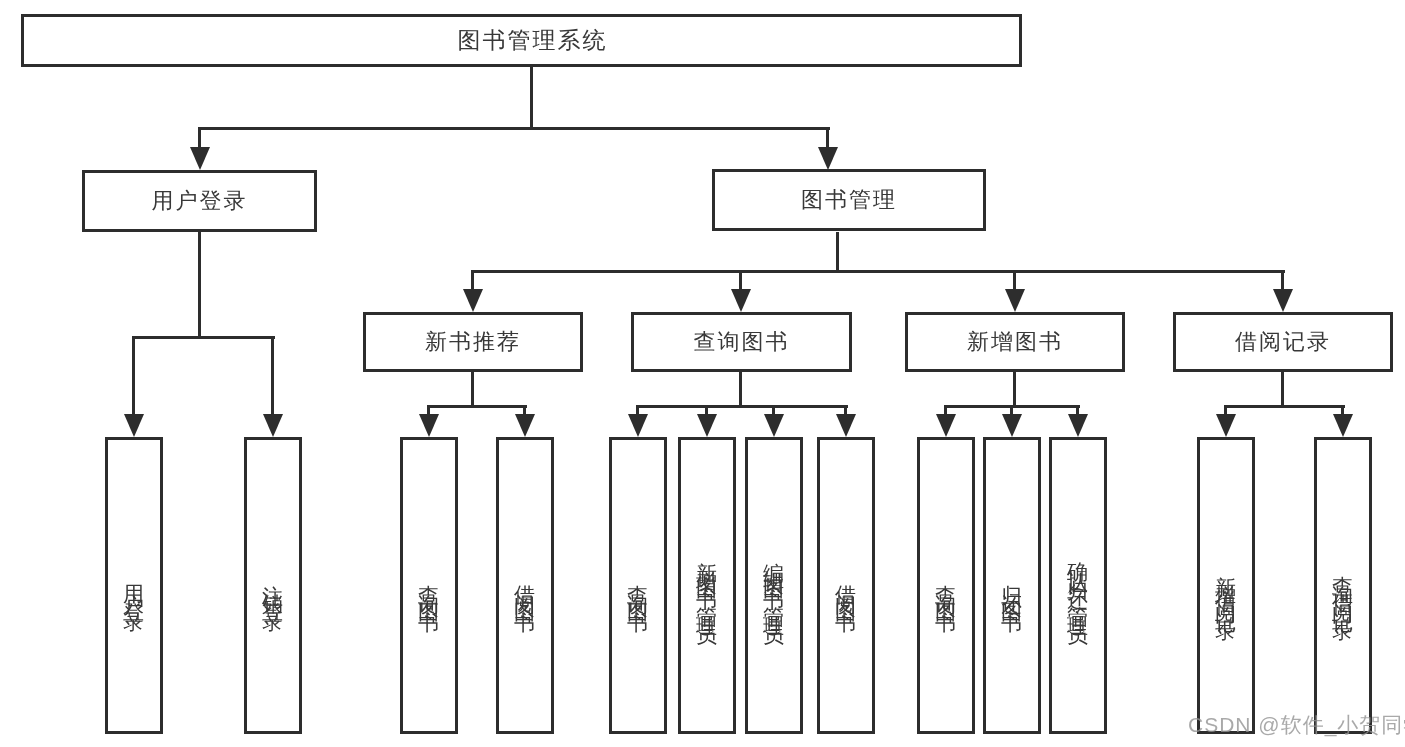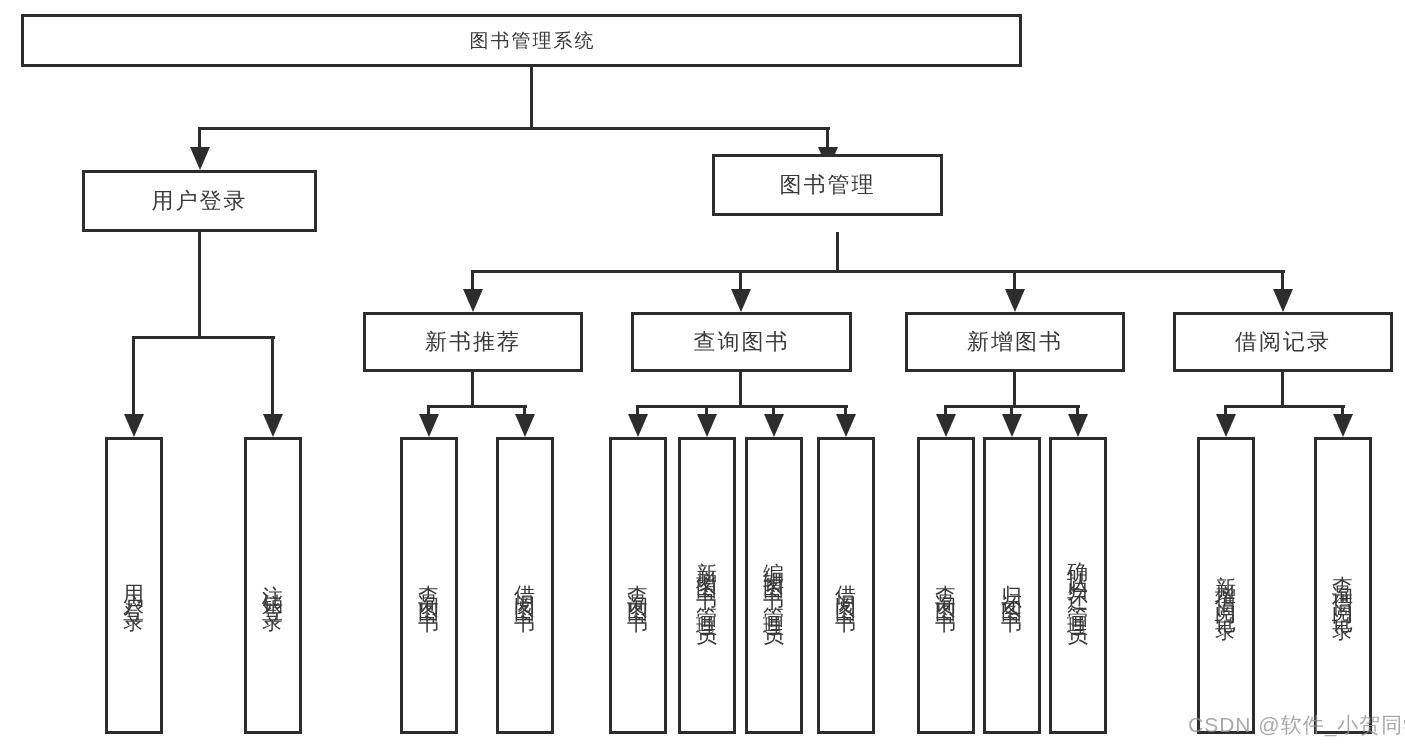--- a/index.html
+++ b/index.html
@@ -5,21 +5,21 @@
   html,body{margin:0;padding:0;background:#ffffff;}
   #canvas{
     position:relative;width:1405px;height:747px;background:#ffffff;
     font-family:"Liberation Sans","DejaVu Sans",sans-serif;overflow:hidden;
   }
   .node{
     position:absolute;box-sizing:border-box;border:3px solid #2d2d2d;background:#ffffff;
     display:flex;align-items:center;justify-content:center;
     color:#383838;font-size:22px;letter-spacing:2px;z-index:2;
   }
-  .node.root{font-size:19px;padding-left:22px;}
+  .node.root{font-size:23px;padding-left:22px;}
   .vnode{
     position:absolute;box-sizing:border-box;border:3px solid #2d2d2d;background:#ffffff;
     display:flex;align-items:center;justify-content:center;
     color:#383838;font-size:21px;z-index:2;
     writing-mode:vertical-lr;letter-spacing:9px;line-height:1;
   }
   .vline{position:absolute;width:3px;background:#2d2d2d;z-index:1;}
   .hline{position:absolute;height:3px;background:#2d2d2d;z-index:1;}
   .tri{
     position:absolute;width:0;height:0;z-index:1;
@@ -43,21 +43,21 @@
   <div class="vline" style="left:530px;top:67px;height:63px;"></div>
   <div class="hline" style="left:198px;top:127px;width:632px;"></div>
   <div class="vline" style="left:198px;top:130px;height:19px;"></div>
   <div class="tri" style="left:190px;top:147px;"></div>
   <div class="vline" style="left:826px;top:130px;height:19px;"></div>
   <div class="tri" style="left:818px;top:147px;"></div>
 
   <div class="node" style="left:82px;top:170px;width:235px;height:62px;">
     <span>用户登录</span>
   </div>
-  <div class="node" style="left:712px;top:154px;width:231px;height:62px;">
+  <div class="node" style="left:712px;top:169px;width:274px;height:62px;">
     <span>图书管理</span>
   </div>
 
   <div class="vline" style="left:198px;top:232px;height:107px;"></div>
   <div class="hline" style="left:132px;top:336px;width:143px;"></div>
   <div class="vline" style="left:132px;top:339px;height:76px;"></div>
   <div class="tri" style="left:124px;top:414px;"></div>
   <div class="vline" style="left:271px;top:339px;height:76px;"></div>
   <div class="tri" style="left:263px;top:414px;"></div>
 

